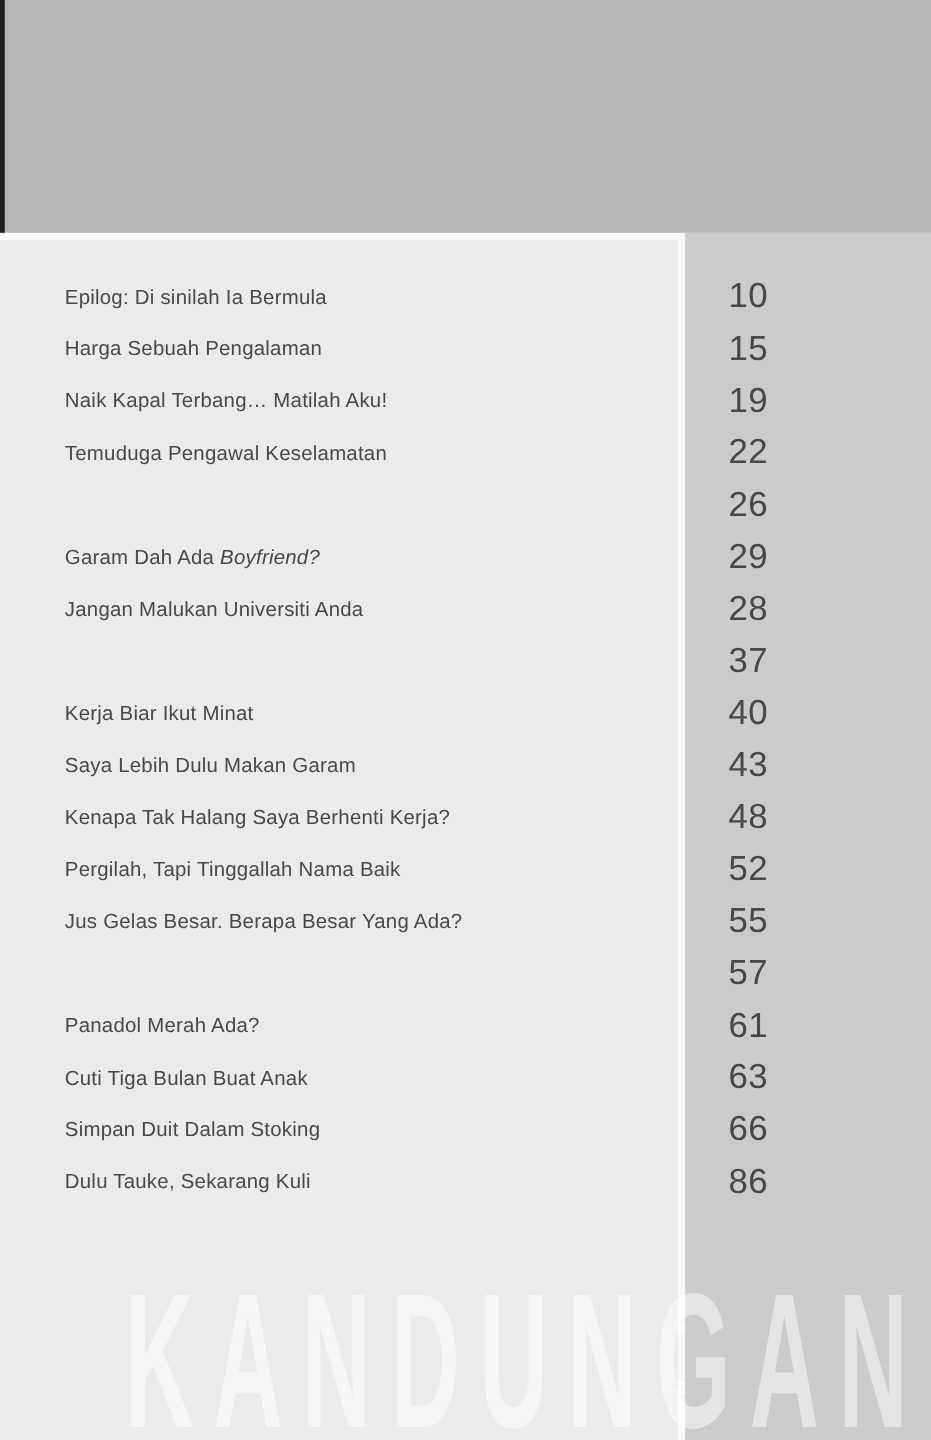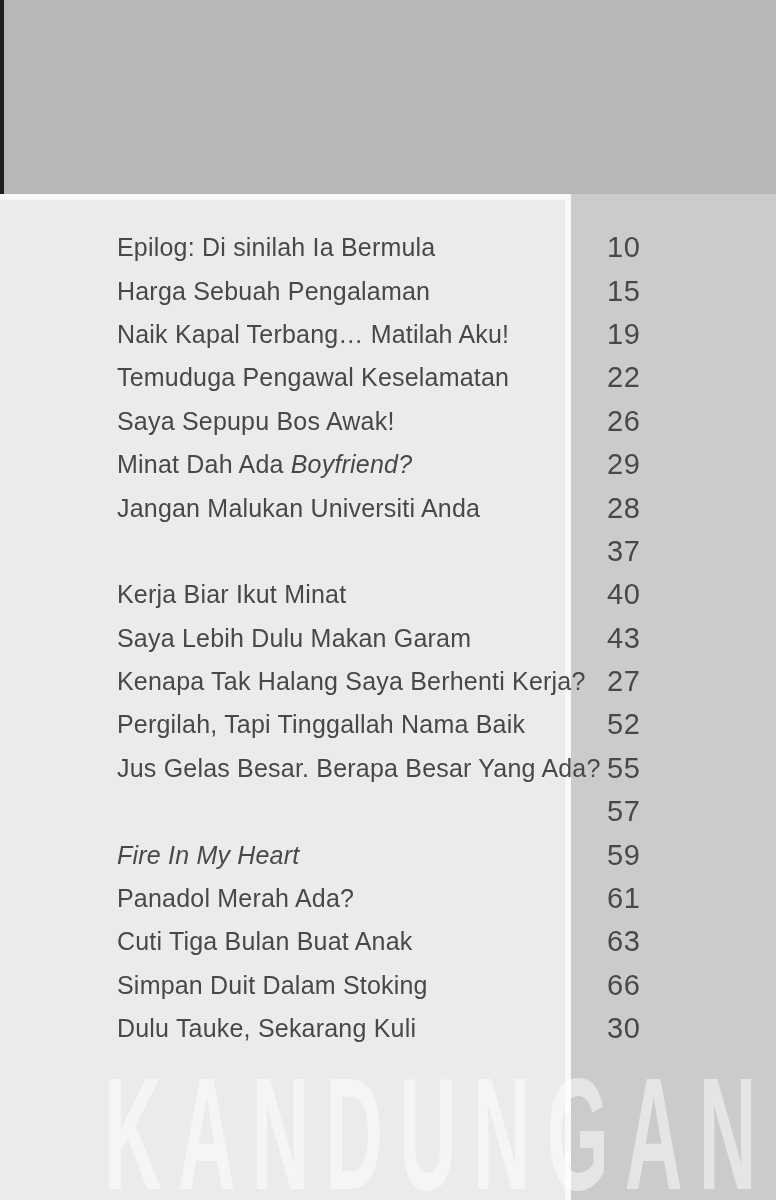--- a/index.html
+++ b/index.html
@@ -53,22 +53,22 @@
     position:absolute;left:0;top:226px;
     width:776px;
   }
   .toc-row{
     position:relative;
     height:43.4px;
     display:flex;align-items:center;
     white-space:nowrap;
   }
   .toc-row .label{
-    padding-left:117px;
-    font-size:25px;
+    padding-left:54px;
+    font-size:17px;
     color:var(--text,#484848);
     letter-spacing:0.2px;
   }
   .toc-row .label .it{font-style:italic;}
   .toc-row .num{
     position:absolute;left:607px;
     font-size:29px;
     color:var(--text,#484848);
     letter-spacing:0.5px;
   }
@@ -112,26 +112,25 @@
     <span class="label"><span class="normal">Naik Kapal Terbang… Matilah Aku!</span><span class="it"></span></span>
     <span class="num">19</span>
   </div>
 
   <div class="toc-row">
     <span class="label"><span class="normal">Temuduga Pengawal Keselamatan</span><span class="it"></span></span>
     <span class="num">22</span>
   </div>
 
   <div class="toc-row">
-    <span class="label"><span class="normal">Saya Sepupu Bos Awak!</span><span class="it"></span></span>
     <span class="num">26</span>
   </div>
 
   <div class="toc-row">
-    <span class="label"><span class="normal">Minat Dah Ada </span><span class="it">Boyfriend?</span></span>
+    <span class="label"><span class="normal">Garam Dah Ada </span><span class="it">Boyfriend?</span></span>
     <span class="num">29</span>
   </div>
 
   <div class="toc-row">
     <span class="label"><span class="normal">Jangan Malukan Universiti Anda</span><span class="it"></span></span>
     <span class="num">28</span>
   </div>
 
   <div class="toc-row">
     <span class="num">37</span>
@@ -142,57 +141,53 @@
     <span class="num">40</span>
   </div>
 
   <div class="toc-row">
     <span class="label"><span class="normal">Saya Lebih Dulu Makan Garam</span><span class="it"></span></span>
     <span class="num">43</span>
   </div>
 
   <div class="toc-row">
     <span class="label"><span class="normal">Kenapa Tak Halang Saya Berhenti Kerja?</span><span class="it"></span></span>
-    <span class="num">27</span>
+    <span class="num">48</span>
   </div>
 
   <div class="toc-row">
     <span class="label"><span class="normal">Pergilah, Tapi Tinggallah Nama Baik</span><span class="it"></span></span>
     <span class="num">52</span>
   </div>
 
   <div class="toc-row">
     <span class="label"><span class="normal">Jus Gelas Besar. Berapa Besar Yang Ada?</span><span class="it"></span></span>
     <span class="num">55</span>
   </div>
 
   <div class="toc-row">
     <span class="num">57</span>
   </div>
 
-  <div class="toc-row">
-    <span class="label"><span class="normal"></span><span class="it">Fire In My Heart</span></span>
-    <span class="num">59</span>
-  </div>
 
   <div class="toc-row">
     <span class="label"><span class="normal">Panadol Merah Ada?</span><span class="it"></span></span>
     <span class="num">61</span>
   </div>
 
   <div class="toc-row">
     <span class="label"><span class="normal">Cuti Tiga Bulan Buat Anak</span><span class="it"></span></span>
     <span class="num">63</span>
   </div>
 
   <div class="toc-row">
     <span class="label"><span class="normal">Simpan Duit Dalam Stoking</span><span class="it"></span></span>
     <span class="num">66</span>
   </div>
 
   <div class="toc-row">
     <span class="label"><span class="normal">Dulu Tauke, Sekarang Kuli</span><span class="it"></span></span>
-    <span class="num">30</span>
+    <span class="num">86</span>
   </div>
 </div>
 
   <div class="watermark">KANDUNGAN</div>
 </div>
 
 </body></html>

